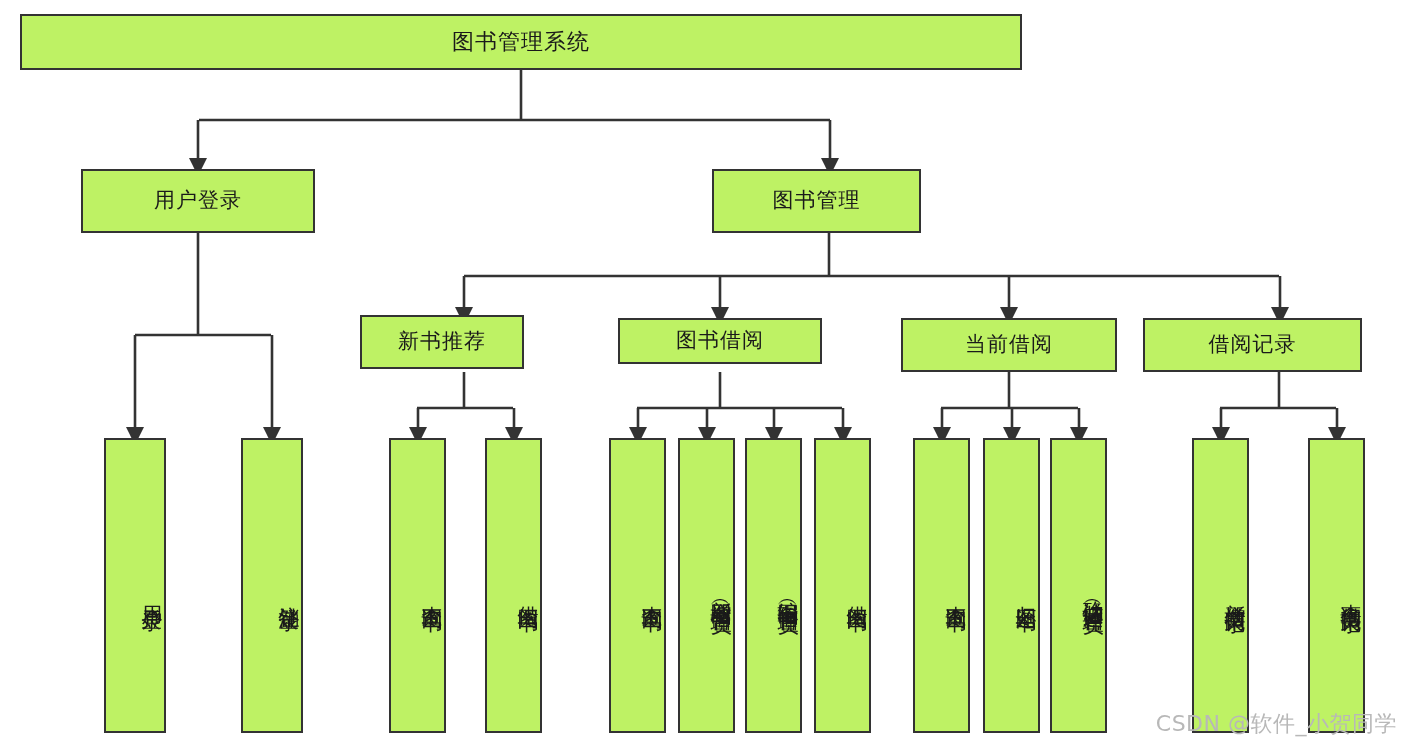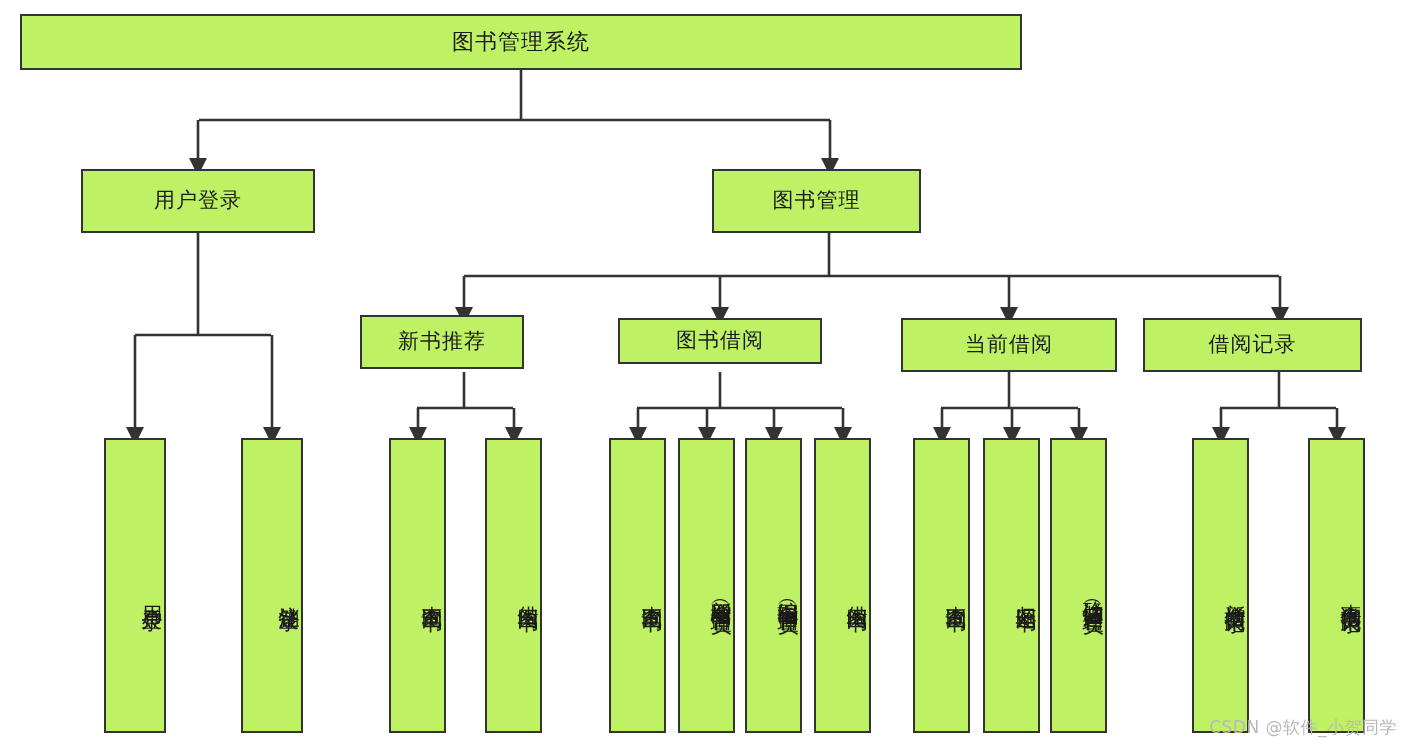--- a/index.html
+++ b/index.html
@@ -59,21 +59,21 @@
   }
   .node.vert .vlabel {
     writing-mode: vertical-rl;
     text-orientation: upright;
     display: block;
   }
   .watermark {
     position: absolute;
     right: 8px;
     bottom: 8px;
-    font-size: 17px;
+    font-size: 22px;
     color: #b8b8b8;
     letter-spacing: 0.5px;
     z-index: 5;
     white-space: nowrap;
     font-family: "DejaVu Sans", "Liberation Sans", sans-serif;
   }
 </style>
 </head>
 <body>
 

